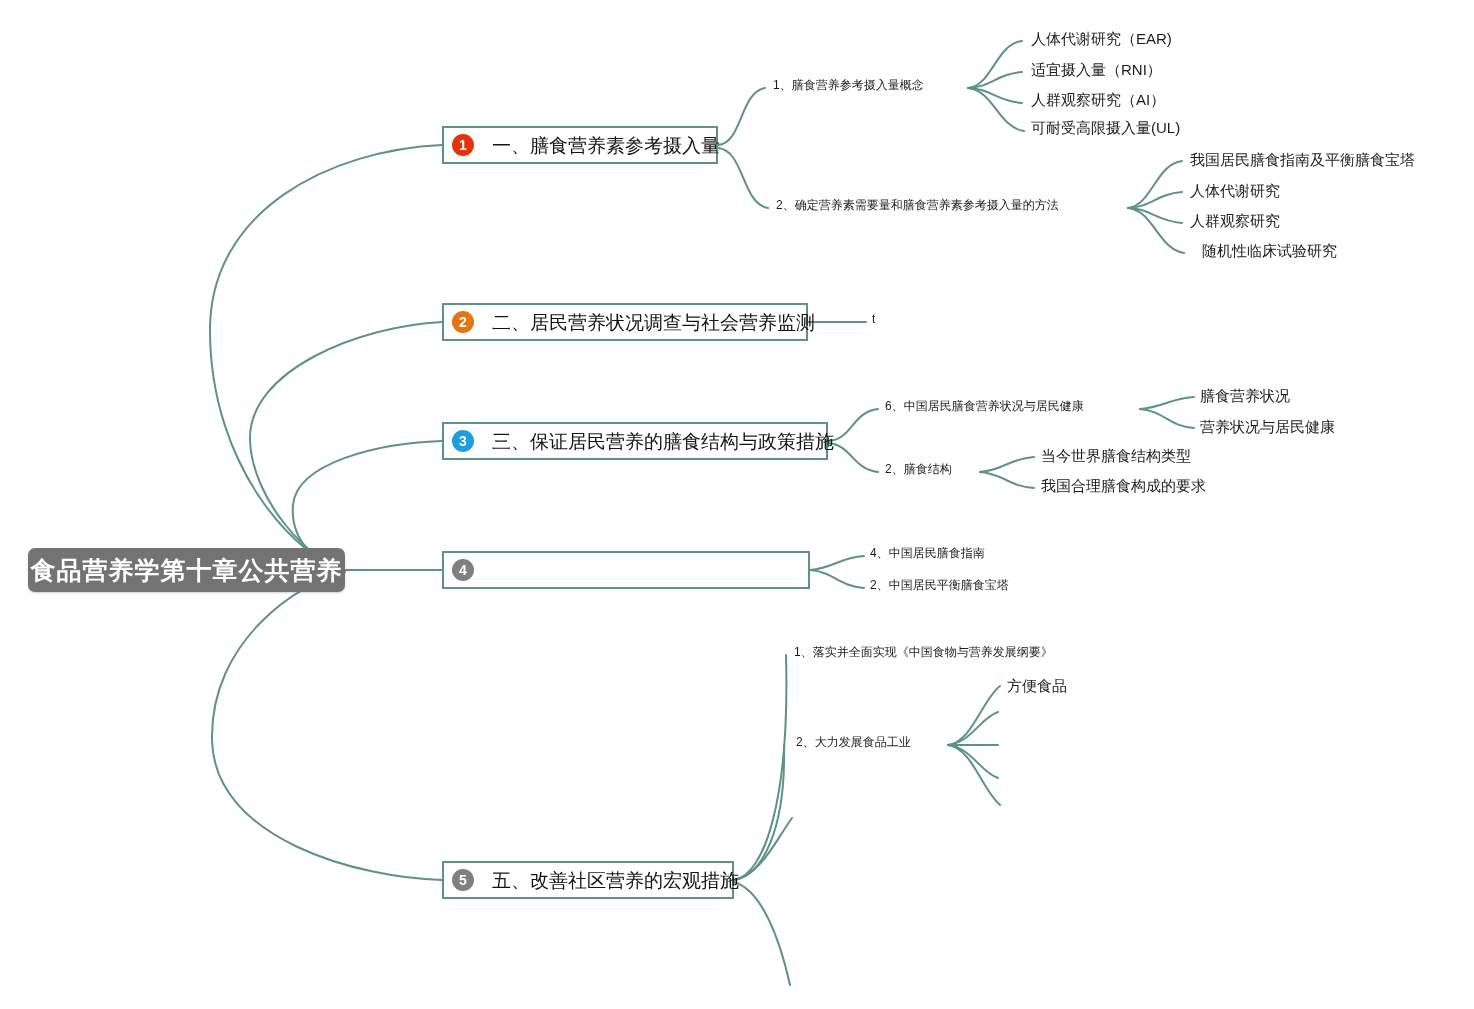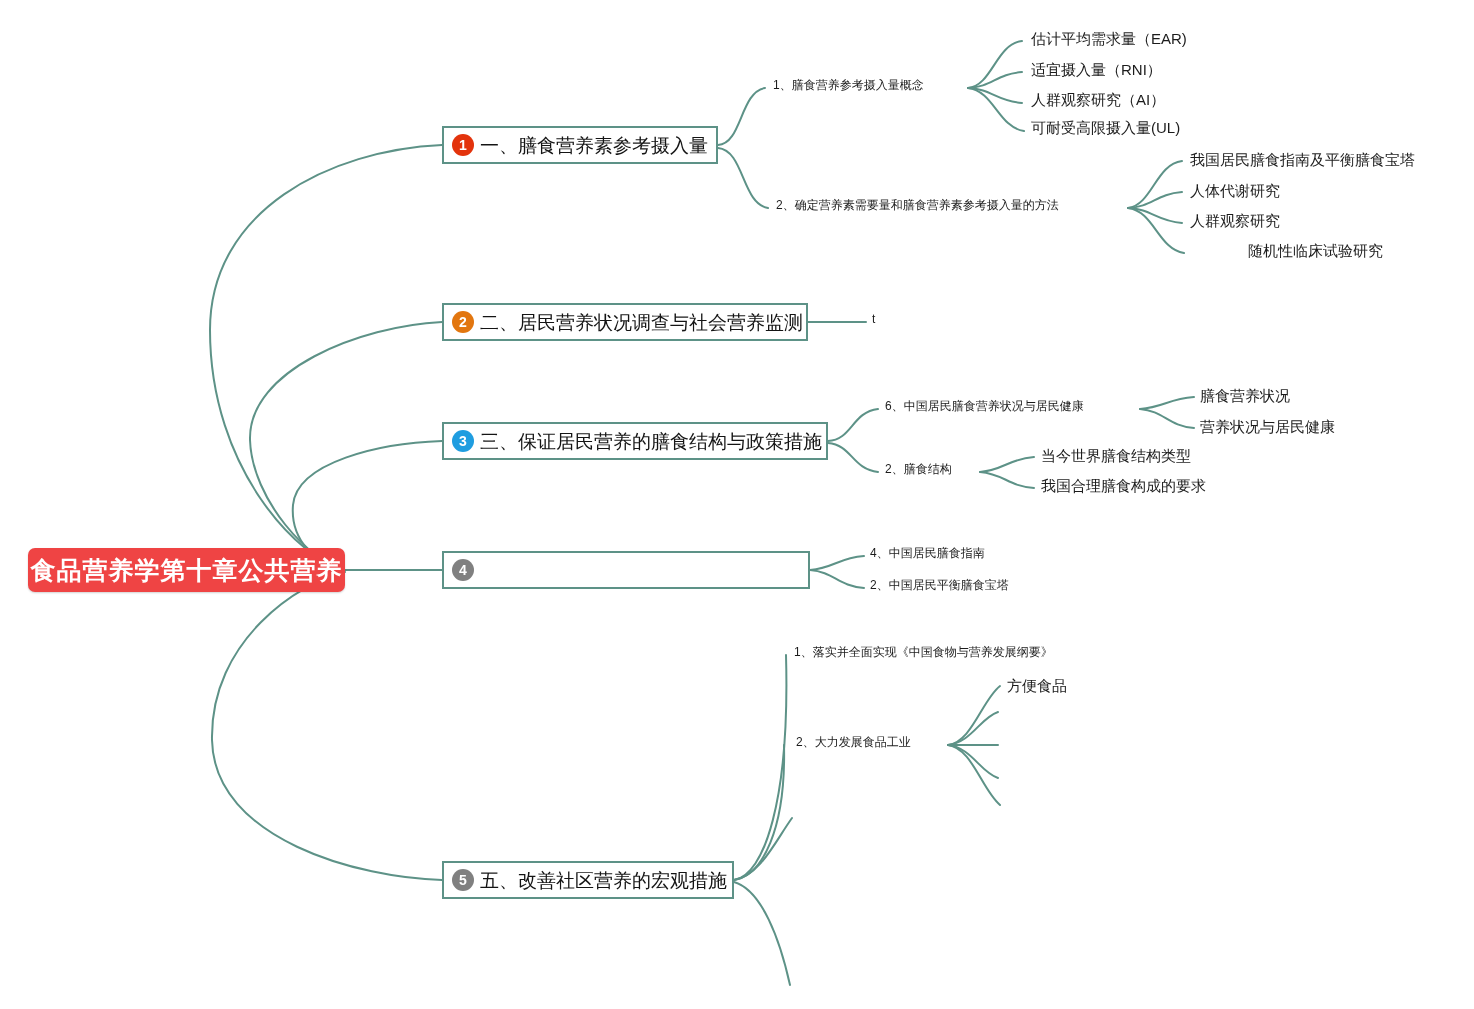--- a/index.html
+++ b/index.html
@@ -31,21 +31,21 @@
     position: absolute;
     box-sizing: border-box;
     white-space: nowrap;
   }
 
   
   .root-node {
     display: flex;
     align-items: center;
     justify-content: center;
-    background: #ef4444;
+    background: #737373;
     border-radius: 7px;
     color: #ffffff;
     font-weight: bold;
     font-size: 25px;
     letter-spacing: 1px;
     padding: 0 16px;
     height: 44px;
     box-shadow: 0 1px 2px rgba(0,0,0,0.18);
     text-align: right;
   }
@@ -55,21 +55,21 @@
     display: flex;
     align-items: center;
     background: #ffffff;
     border: 2px solid #5d9287;
     height: 38px;
     padding: 0 10px 0 8px;
     font-size: 19px;
     color: #141414;
   }
   .branch-label {
-    margin-left: 6px;
+    margin-left: 18px;
     line-height: 1;
   }
   .badge {
     display: inline-flex;
     align-items: center;
     justify-content: center;
     width: 22px;
     height: 22px;
     border-radius: 50%;
     color: #ffffff;
@@ -150,31 +150,31 @@
     <span>食品营养学第十章公共营养</span>
   </div>
 
   <div class="node branch-node" style="left:442px; top:126px; width:276px;">
     <span class="badge badge-red">1</span>
     <span class="branch-label">一、膳食营养素参考摄入量</span>
   </div>
 
   <div class="node leaf l2" style="left:773px; top:79px;">1、膳食营养参考摄入量概念</div>
 
-  <div class="node leaf l3" style="left:1031px; top:31px;">估计平均需求量（EAR)</div>
+  <div class="node leaf l3" style="left:1031px; top:31px;">人体代谢研究（EAR)</div>
   <div class="node leaf l3" style="left:1031px; top:62px;">适宜摄入量（RNI）</div>
   <div class="node leaf l3" style="left:1031px; top:92px;">人群观察研究（AI）</div>
   <div class="node leaf l3" style="left:1031px; top:120px;">可耐受高限摄入量(UL)</div>
 
   <div class="node leaf l2" style="left:776px; top:199px;">2、确定营养素需要量和膳食营养素参考摄入量的方法</div>
 
   <div class="node leaf l3" style="left:1190px; top:152px;">我国居民膳食指南及平衡膳食宝塔</div>
   <div class="node leaf l3" style="left:1190px; top:183px;">人体代谢研究</div>
   <div class="node leaf l3" style="left:1190px; top:213px;">人群观察研究</div>
-  <div class="node leaf l3" style="left:1236px; top:243px;padding-left:12px;">随机性临床试验研究</div>
+  <div class="node leaf l3" style="left:1190px; top:243px;padding-left:12px;">随机性临床试验研究</div>
 
   <div class="node branch-node" style="left:442px; top:303px; width:366px;">
     <span class="badge badge-orange">2</span>
     <span class="branch-label">二、居民营养状况调查与社会营养监测</span>
   </div>
 
   <div class="node leaf l2" style="left:872px; top:313px;">t</div>
 
   <div class="node branch-node" style="left:442px; top:422px; width:386px;">
     <span class="badge badge-blue">3</span>

